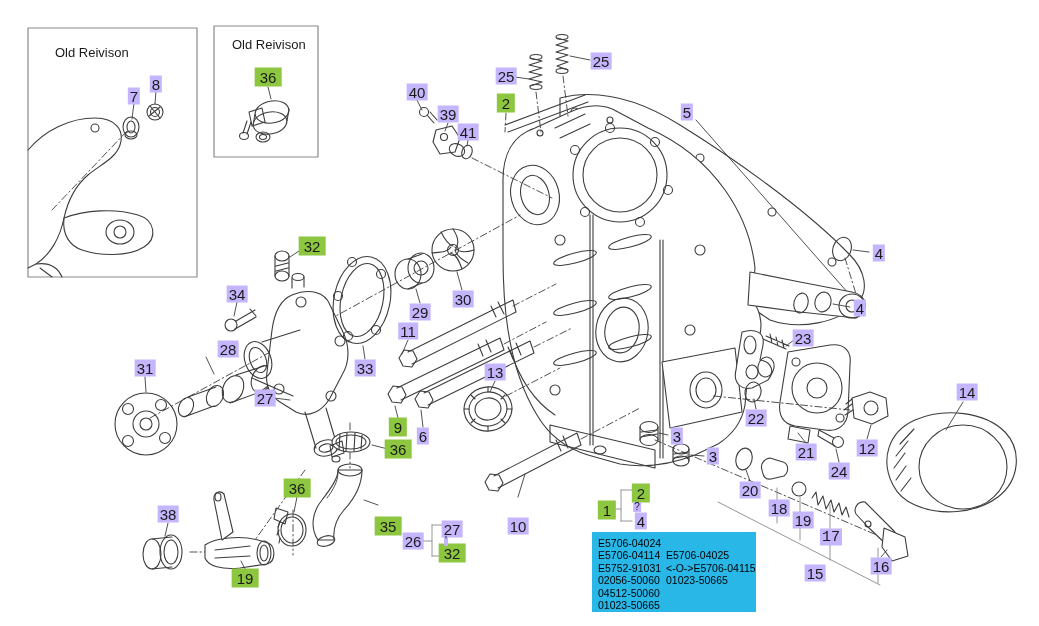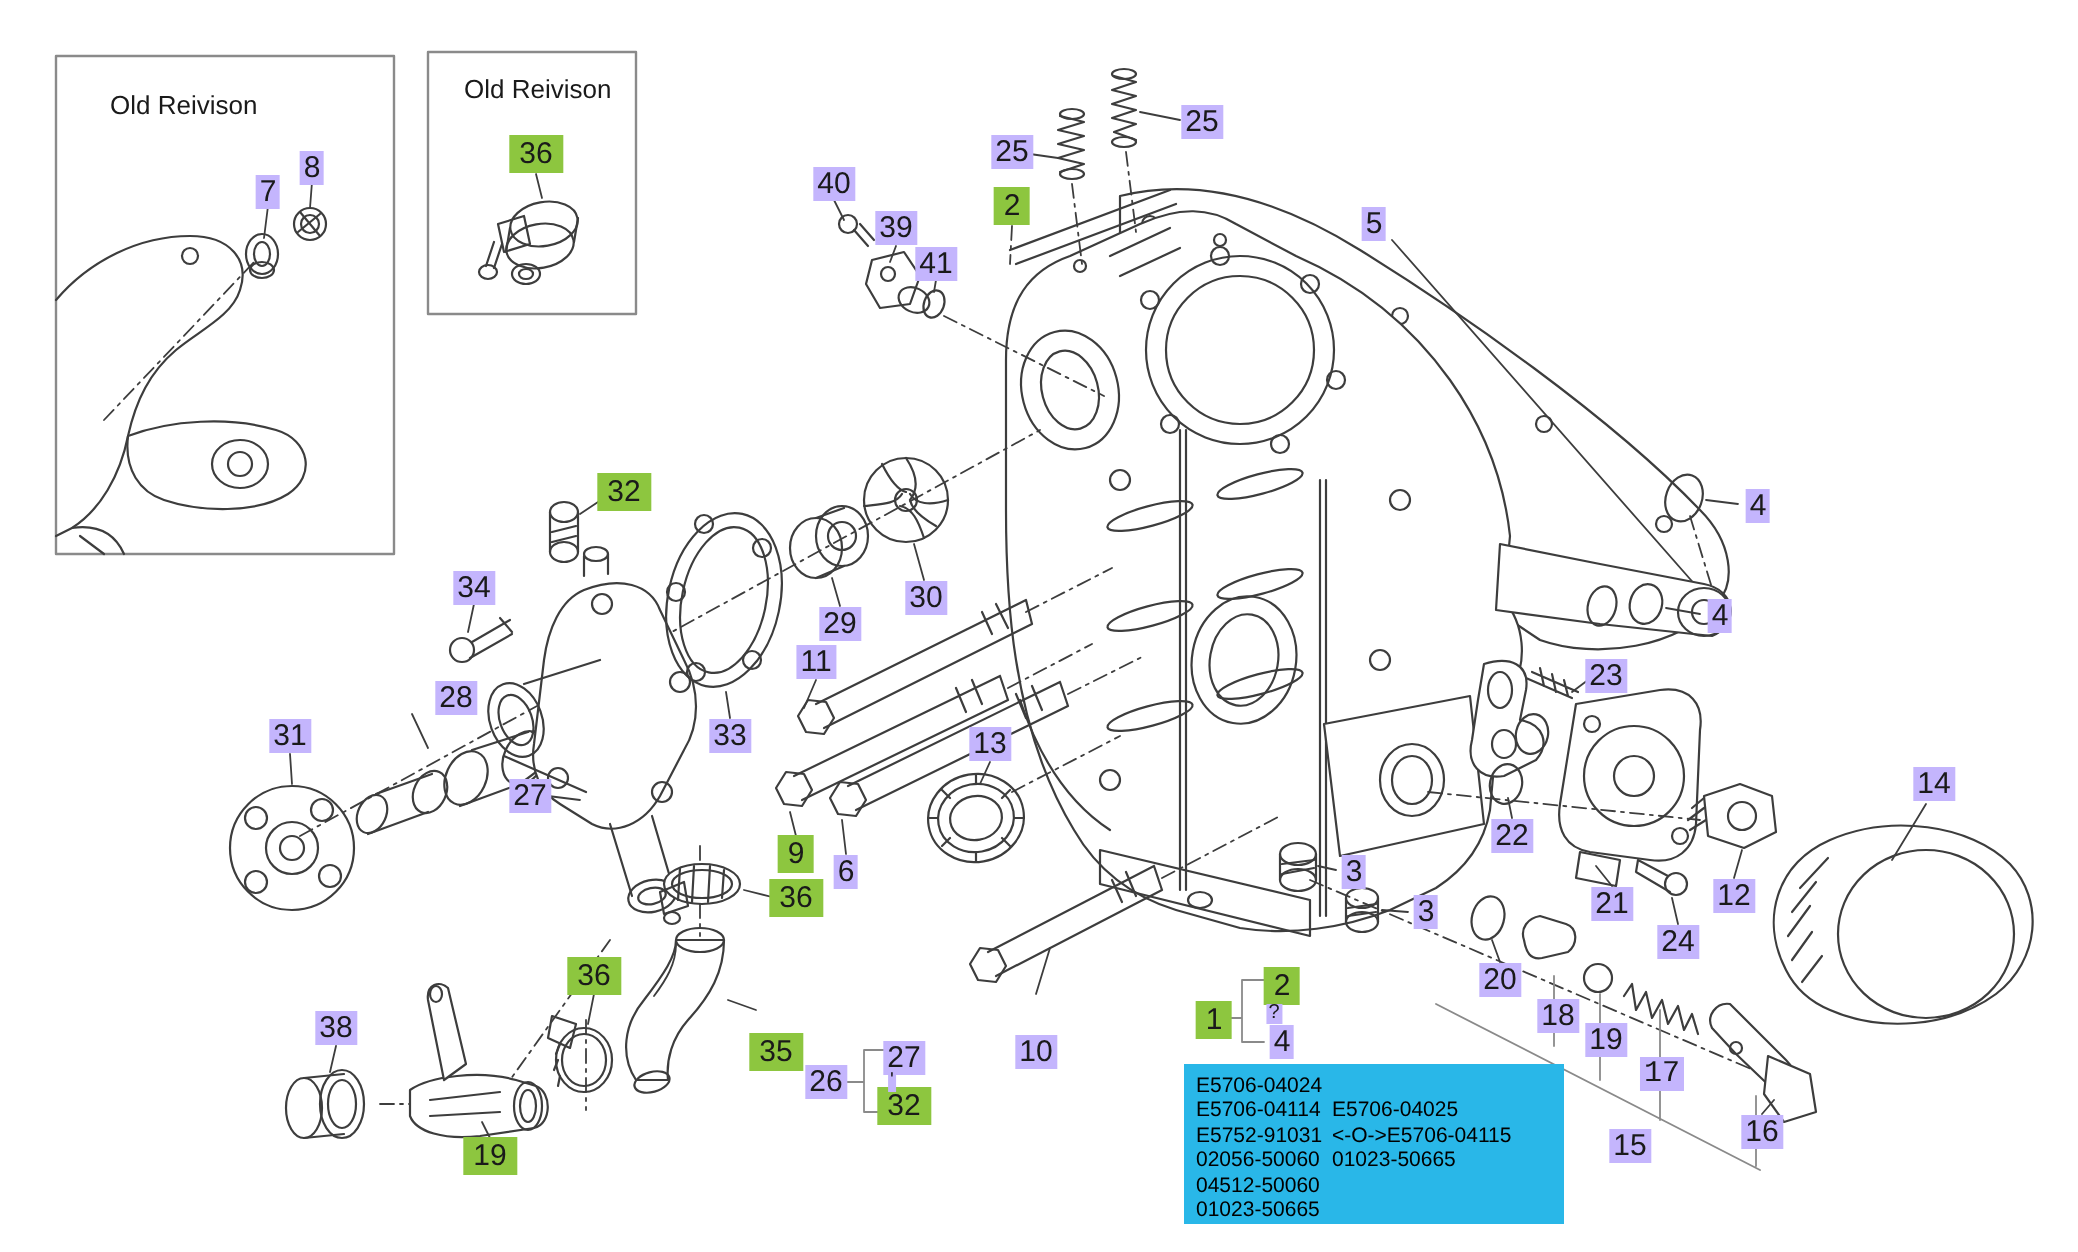--- a/index.html
+++ b/index.html
@@ -16,21 +16,21 @@
     position:absolute;transform:translate(-50%,-50%);
     font-size:15px;line-height:17px;color:var(--ink);
     background:#c4b5fd;padding:0 2px;white-space:nowrap;
   }
   .callout.hl{background:var(--hl);padding:1px 5px;}
   .callout.sm{font-size:10px;line-height:10px;padding:0 1px;}
   .inset-title{
     position:absolute;font-size:13px;color:var(--ink);white-space:nowrap;
   }
   .partbox{
-    position:absolute;left:592px;top:532px;width:190px;height:80px;
+    position:absolute;left:592px;top:532px;width:164px;height:80px;
     background:var(--cyan);padding:5px 0 0 6px;box-sizing:border-box;
   }
   .pn-row{display:flex;font-size:10.5px;line-height:12.4px;color:#000;}
   .pn-left{min-width:68px;white-space:nowrap;}
   .pn-right{white-space:nowrap;}
 </style>
 </head>
 <body>
 
 <div class="stage">

